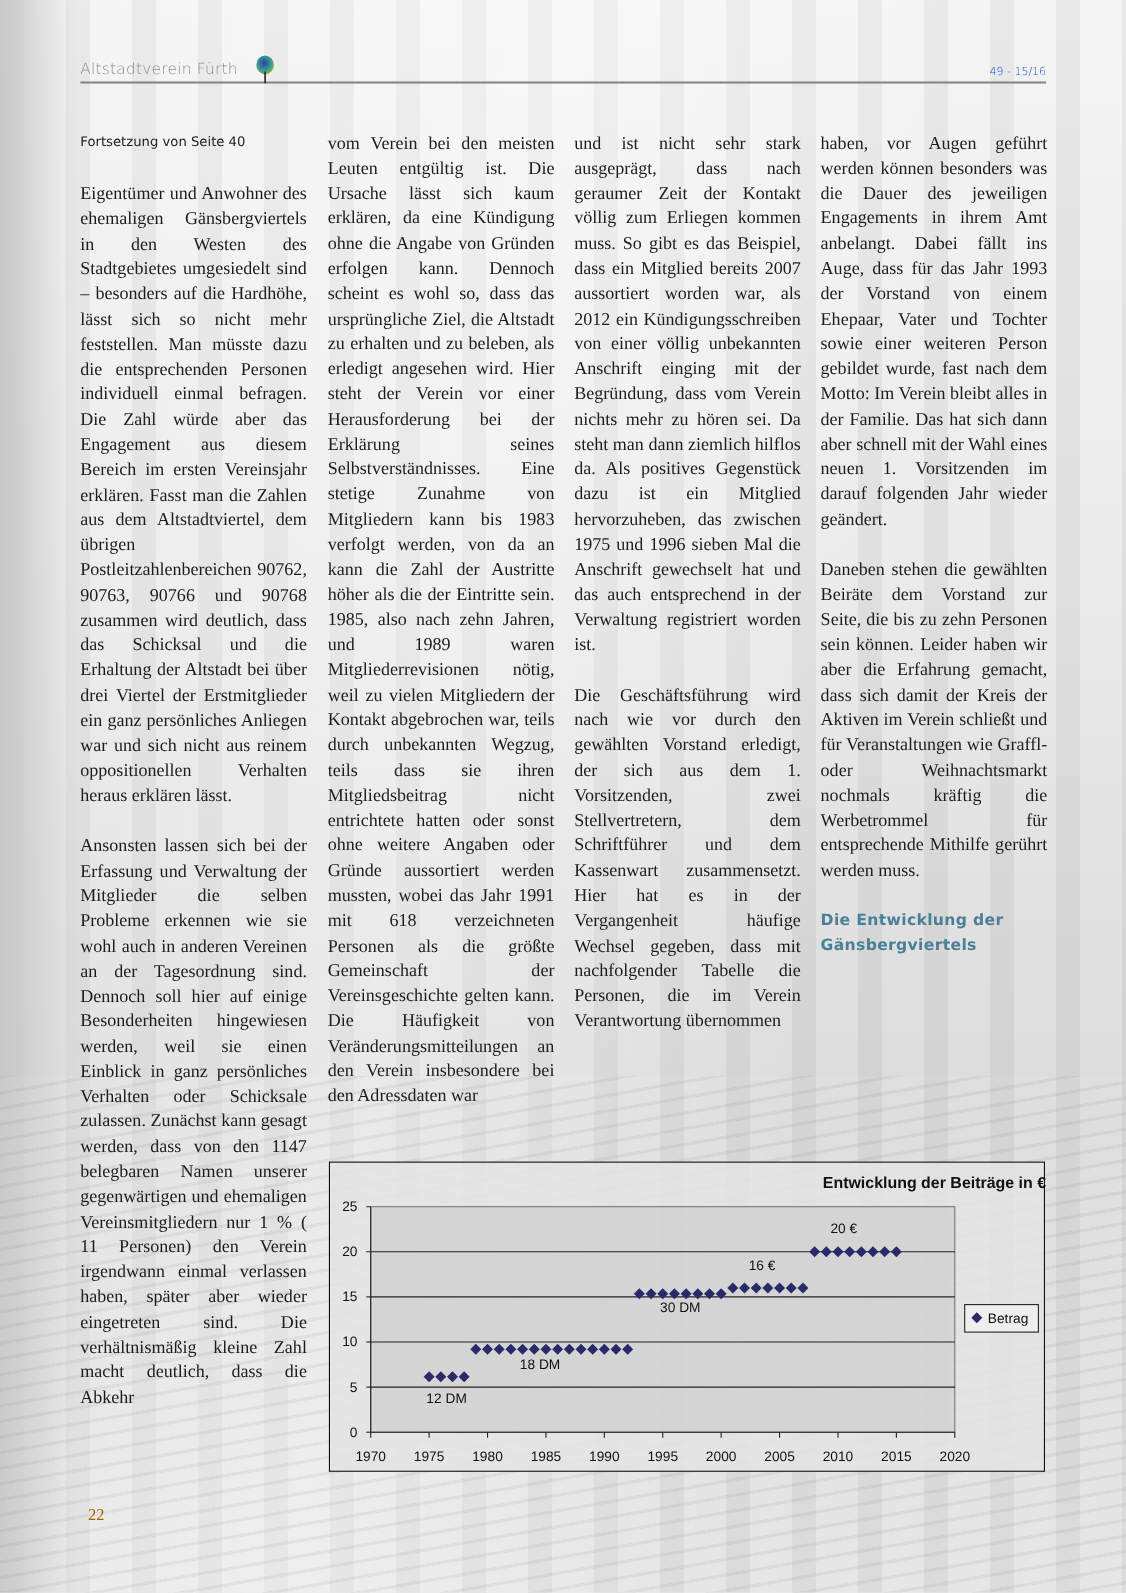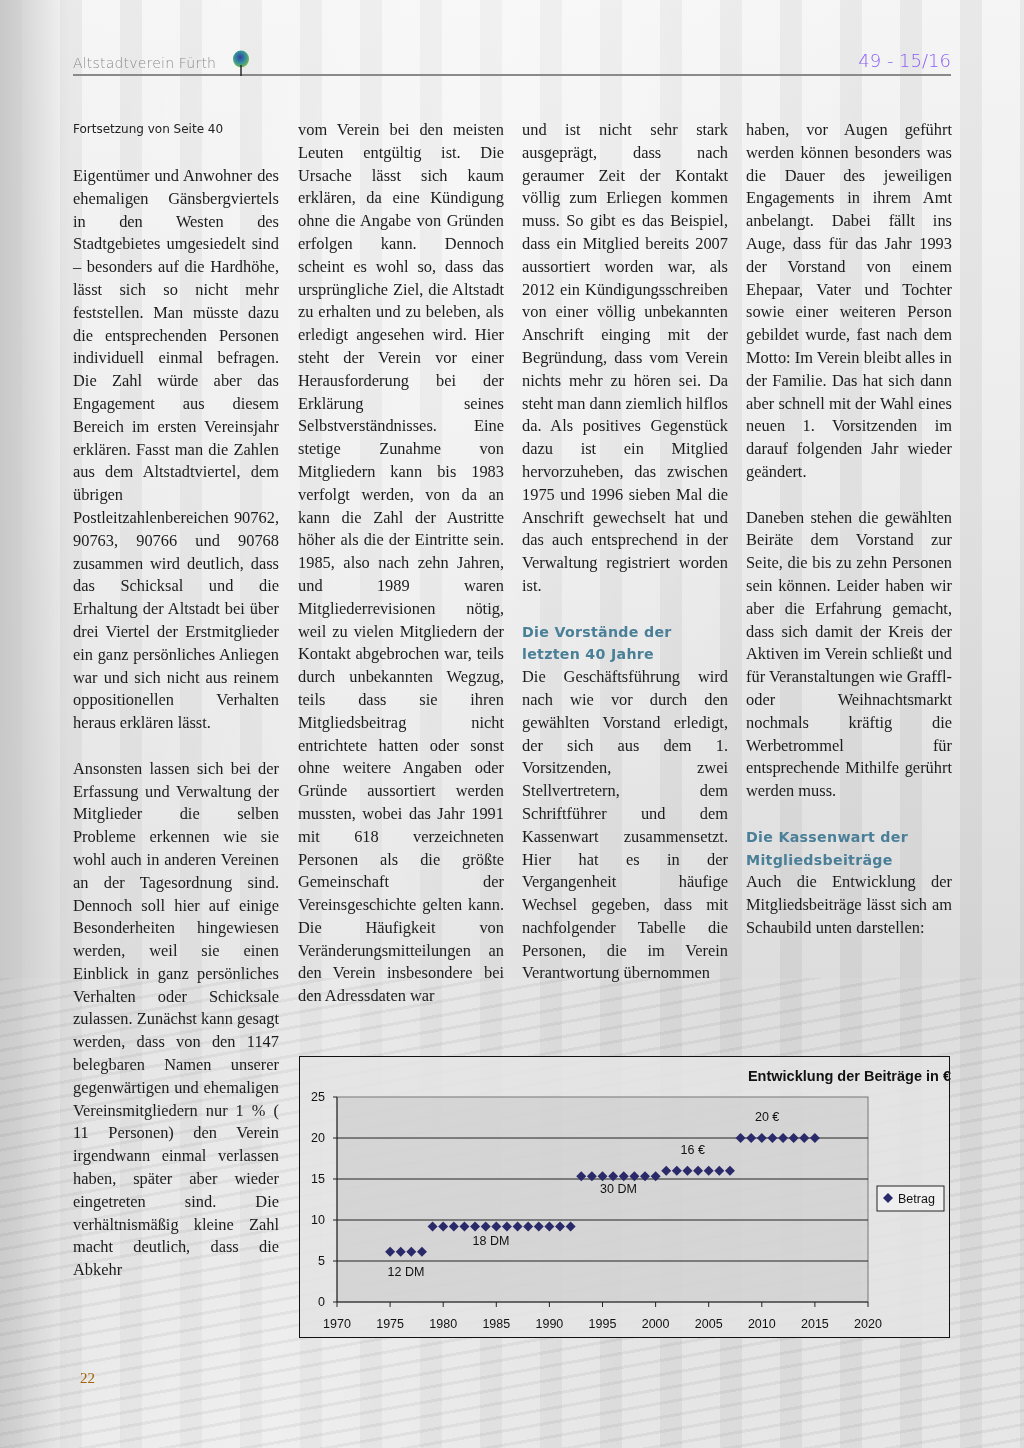--- a/index.html
+++ b/index.html
@@ -24,21 +24,21 @@
     position: absolute; left: 0; right: 0; bottom: 0; height: 470px;
     background: repeating-linear-gradient(170deg, rgba(150,150,150,0.12) 0 3px, rgba(255,255,255,0.06) 3px 14px);
   }
   .header {
     position: absolute; left: 73px; top: 50px; width: 878px; height: 24px; z-index: 2;
     border-bottom: 2px solid #8a8a8a;
     font-family: "DejaVu Sans", sans-serif; font-weight: 300;
   }
   .header .brand { position: absolute; left: 0; bottom: 3px; font-size: 14px; color: #8d8d8d; letter-spacing: 0.2px; margin-top: 16px; }
   .header .logo { position: absolute; left: 158px; bottom: -2px; width: 20px; height: 26px; }
-  .header .issue { position: absolute; right: 0; bottom: 3px; font-size: 18px; color: #8b5cf6; }
+  .header .issue { position: absolute; right: 0; bottom: 3px; font-size: 10px; color: #1d4ed8; }
   .cont {
     position: absolute; left: 73px; top: 122px; z-index: 2;
     font-family: "DejaVu Sans", sans-serif; font-size: 12px; color: #222;
   }
   .col {
     position: absolute; z-index: 2; width: 206px;
     font-size: 16.4px; line-height: 22.8px;
     text-align: justify; hyphens: manual;
   }
   .col p { margin: 0 0 22.8px 0; }
@@ -97,29 +97,27 @@
   <p>Eigentümer und Anwohner des ehemaligen Gänsbergviertels in den Westen des Stadtgebietes umgesiedelt sind – besonders auf die Hardhöhe, lässt sich so nicht mehr feststellen. Man müsste dazu die entsprechenden Personen individuell einmal befragen. Die Zahl würde aber das Engagement aus diesem Bereich im ersten Vereinsjahr erklären. Fasst man die Zahlen aus dem Altstadtviertel, dem übrigen Postleitzahlenbereichen 90762, 90763, 90766 und 90768 zusammen wird deutlich, dass das Schicksal und die Erhaltung der Altstadt bei über drei Viertel der Erstmitglieder ein ganz persönliches Anliegen war und sich nicht aus reinem oppositionellen Verhalten heraus erklären lässt.</p>
   <p class="last">Ansonsten lassen sich bei der Erfassung und Verwaltung der Mitglieder die selben Probleme erkennen wie sie wohl auch in anderen Vereinen an der Tagesordnung sind. Dennoch soll hier auf einige Besonderheiten hingewiesen werden, weil sie einen Einblick in ganz persönliches Verhalten oder Schicksale zulassen. Zunächst kann gesagt werden, dass von den 1147 belegbaren Namen unserer gegenwärtigen und ehemaligen Vereinsmitgliedern nur 1 % ( 11 Personen) den Verein irgendwann einmal verlassen haben, später aber wieder eingetreten sind. Die verhältnismäßig kleine Zahl macht deutlich, dass die Abkehr</p>
 </div>
 
 <div class="col c2">
   <p class="last">vom Verein bei den meisten Leuten entgültig ist. Die Ursache lässt sich kaum erklären, da eine Kündigung ohne die Angabe von Gründen erfolgen kann. Dennoch scheint es wohl so, dass das ursprüngliche Ziel, die Altstadt zu erhalten und zu beleben, als erledigt angesehen wird. Hier steht der Verein vor einer Herausforderung bei der Erklärung seines Selbstverständnisses. Eine stetige Zunahme von Mitgliedern kann bis 1983 verfolgt werden, von da an kann die Zahl der Austritte höher als die der Eintritte sein. 1985, also nach zehn Jahren, und 1989 waren Mitgliederrevisionen nötig, weil zu vielen Mitgliedern der Kontakt abgebrochen war, teils durch unbekannten Wegzug, teils dass sie ihren Mitgliedsbeitrag nicht entrichtete hatten oder sonst ohne weitere Angaben oder Gründe aussortiert werden mussten, wobei das Jahr 1991 mit 618 verzeichneten Personen als die größte Gemeinschaft der Vereinsgeschichte gelten kann. Die Häufigkeit von Veränderungsmitteilungen an den Verein insbesondere bei den Adressdaten war</p>
 </div>
 
 <div class="col c3">
   <p>und ist nicht sehr stark ausgeprägt, dass nach geraumer Zeit der Kontakt völlig zum Erliegen kommen muss. So gibt es das Beispiel, dass ein Mitglied bereits 2007 aussortiert worden war, als 2012 ein Kündigungsschreiben von einer völlig unbekannten Anschrift einging mit der Begründung, dass vom Verein nichts mehr zu hören sei. Da steht man dann ziemlich hilflos da. Als positives Gegenstück dazu ist ein Mitglied hervorzuheben, das zwischen 1975 und 1996 sieben Mal die Anschrift gewechselt hat und das auch entsprechend in der Verwaltung registriert worden ist.</p>
-  <h3>Die Vorstände der letzten 40 Jahre</h3>
   <p class="last">Die Geschäftsführung wird nach wie vor durch den gewählten Vorstand erledigt, der sich aus dem 1. Vorsitzenden, zwei Stellvertretern, dem Schriftführer und dem Kassenwart zusammensetzt. Hier hat es in der Vergangenheit häufige Wechsel gegeben, dass mit nachfolgender Tabelle die Personen, die im Verein Verantwortung übernommen</p>
 </div>
 
 <div class="col c4">
   <p>haben, vor Augen geführt werden können besonders was die Dauer des jeweiligen Engagements in ihrem Amt anbelangt. Dabei fällt ins Auge, dass für das Jahr 1993 der Vorstand von einem Ehepaar, Vater und Tochter sowie einer weiteren Person gebildet wurde, fast nach dem Motto: Im Verein bleibt alles in der Familie. Das hat sich dann aber schnell mit der Wahl eines neuen 1. Vorsitzenden im darauf folgenden Jahr wieder geändert.</p>
   <p>Daneben stehen die gewählten Beiräte dem Vorstand zur Seite, die bis zu zehn Personen sein können. Leider haben wir aber die Erfahrung gemacht, dass sich damit der Kreis der Aktiven im Verein schließt und für Veranstaltungen wie Graffl- oder Weihnachtsmarkt nochmals kräftig die Werbetrommel für entsprechende Mithilfe gerührt werden muss.</p>
-  <h3>Die Kassenwart der Mitgliedsbeiträge</h3>
-  <p class="last">Auch die Entwicklung der Mitgliedsbeiträge lässt sich am Schaubild unten darstellen:</p>
+  <h3>Die Entwicklung der Gänsbergviertels</h3>
 </div>
 
 <div class="chart">
   <div class="title" style="width:651px;">Entwicklung der Beiträge in €</div>
   <svg id="chart-svg" width="651" height="282">
       <rect x="37" y="40" width="531" height="205" fill="#c9c9c9" fill-opacity="0.55" stroke="#777"></rect>
       <line x1="33" y1="245" x2="37" y2="245" stroke="#222"></line>
       <text x="25" y="249" text-anchor="end" class="ylab">0</text>
       <line x1="37" y1="204" x2="568" y2="204" stroke="#222" stroke-width="1"></line>
       <line x1="33" y1="204" x2="37" y2="204" stroke="#222"></line>

